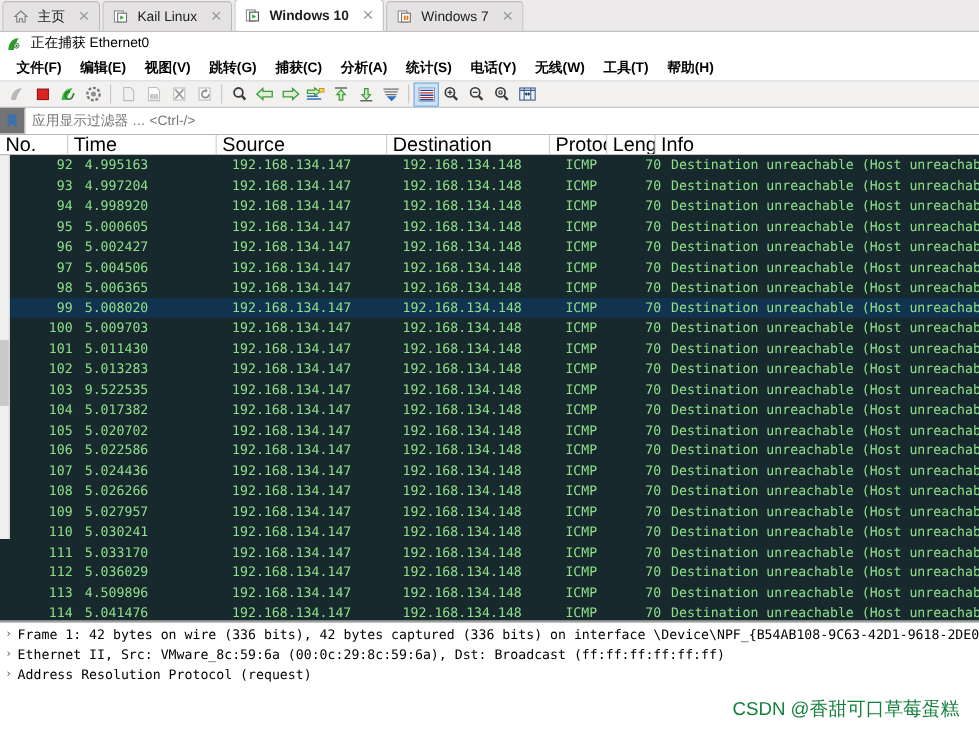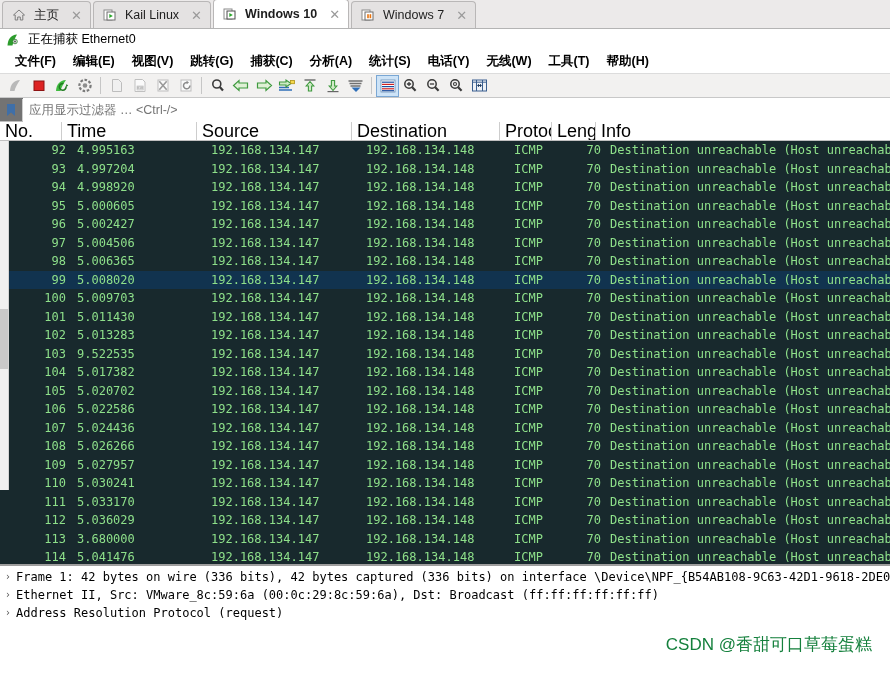--- a/index.html
+++ b/index.html
@@ -697,21 +697,21 @@
           <div class="p-no">112</div>
           <div class="p-time">5.036029</div>
           <div class="p-src">192.168.134.147</div>
           <div class="p-dst">192.168.134.148</div>
           <div class="p-pro">ICMP</div>
           <div class="p-len">70</div>
           <div class="p-info">Destination unreachable (Host unreachable)</div>
         </div>
         <div class="prow">
           <div class="p-no">113</div>
-          <div class="p-time">3.680000</div>
+          <div class="p-time">4.509896</div>
           <div class="p-src">192.168.134.147</div>
           <div class="p-dst">192.168.134.148</div>
           <div class="p-pro">ICMP</div>
           <div class="p-len">70</div>
           <div class="p-info">Destination unreachable (Host unreachable)</div>
         </div>
         <div class="prow">
           <div class="p-no">114</div>
           <div class="p-time">5.041476</div>
           <div class="p-src">192.168.134.147</div>

